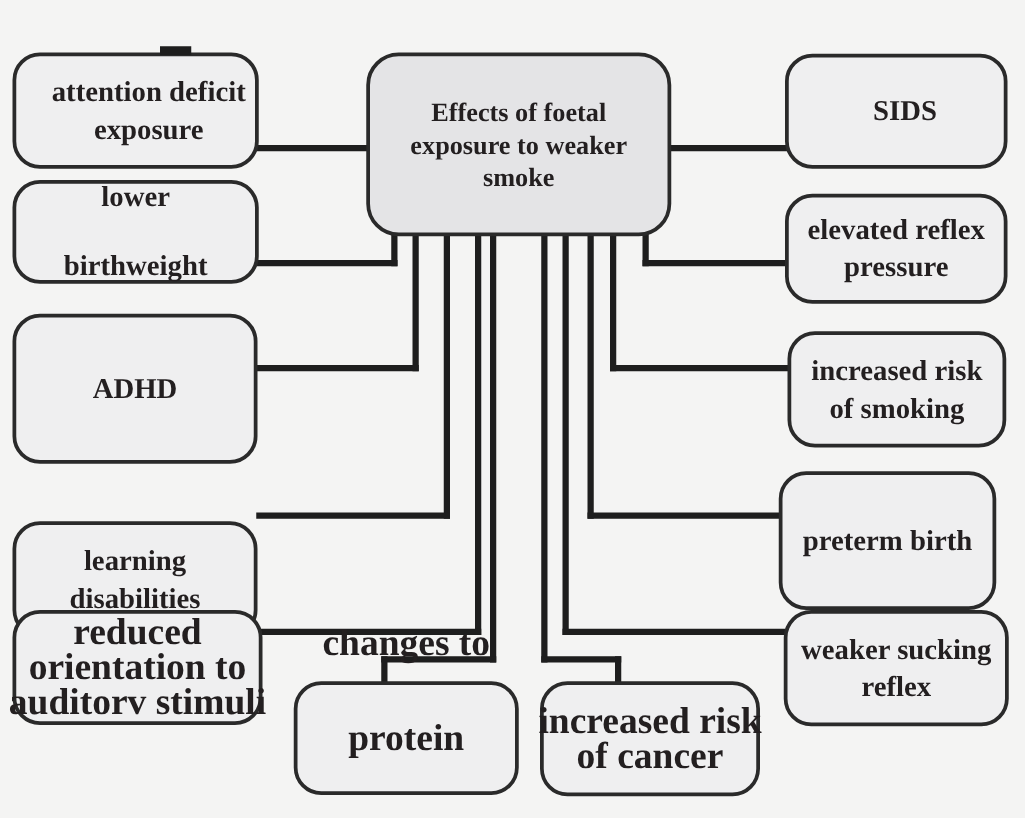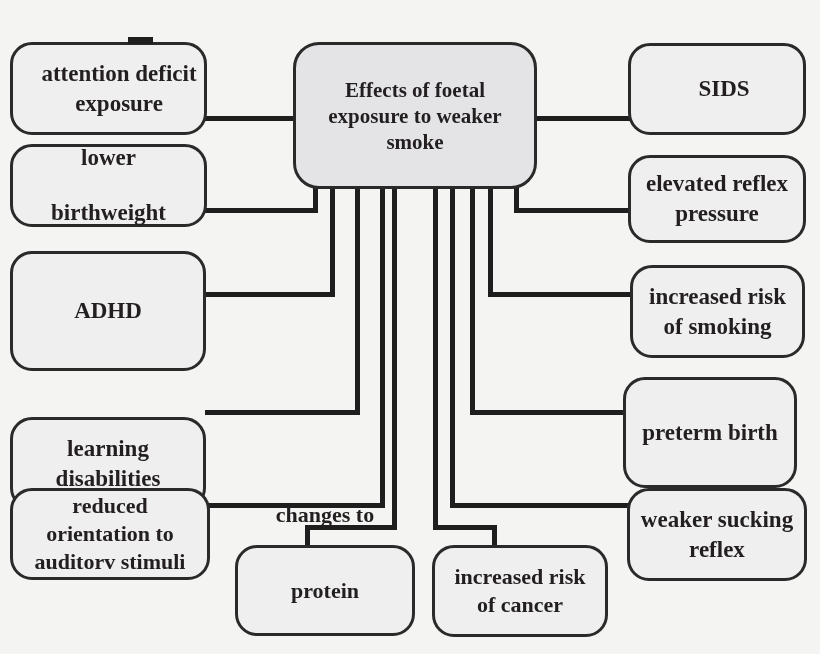--- a/index.html
+++ b/index.html
@@ -9,21 +9,21 @@
   html,body{margin:0;padding:0;}
   body{font-family:"Liberation Serif","DejaVu Serif",serif;background:var(--bg);}
   #canvas{position:relative;width:820px;height:654px;background:var(--bg);overflow:hidden;}
   .box{
     position:absolute;box-sizing:border-box;
     background:var(--fill);border:3px solid var(--border);border-radius:22px;
     display:flex;flex-direction:column;justify-content:center;align-items:center;
     text-align:center;color:var(--text);font-weight:bold;
     font-size:23px;line-height:30px;z-index:3;
   }
-  .box.tight{font-size:22px;line-height:28px;}
+  .box.tight{font-size:30px;line-height:28px;}
   .box.center-box{
     background:var(--center-fill);border-radius:26px;
     font-size:21px;line-height:26px;z-index:4;
   }
   .box span{display:block;white-space:nowrap;}
   .hline,.vline{position:absolute;background:var(--line);z-index:1;}
   .hline{height:5px;}
   .vline{width:5px;}
   .tick{position:absolute;background:var(--line);z-index:5;}
 </style>

